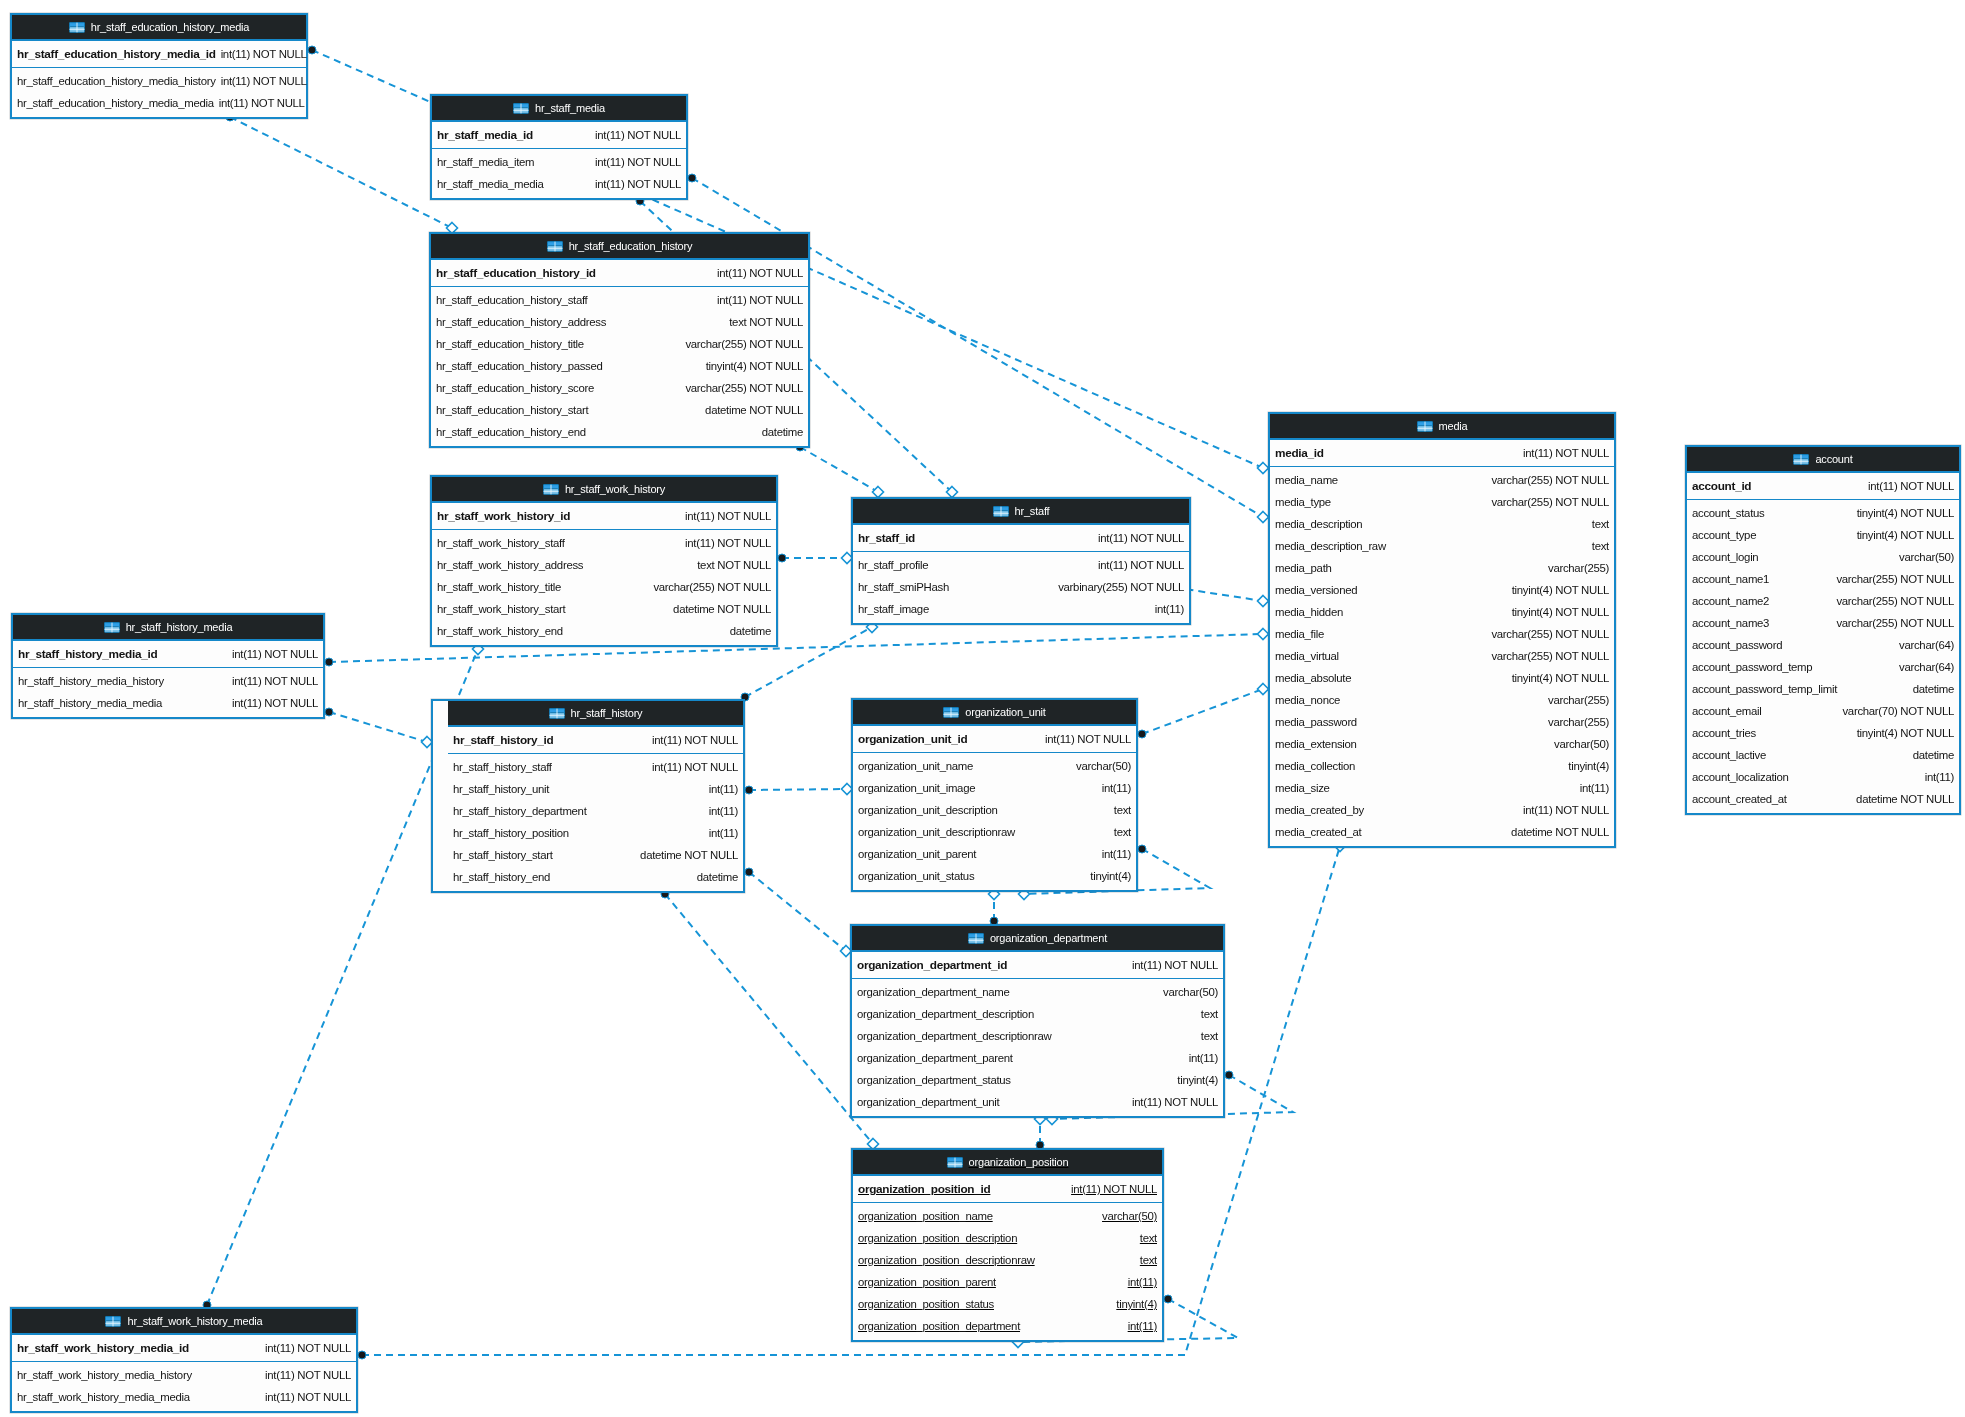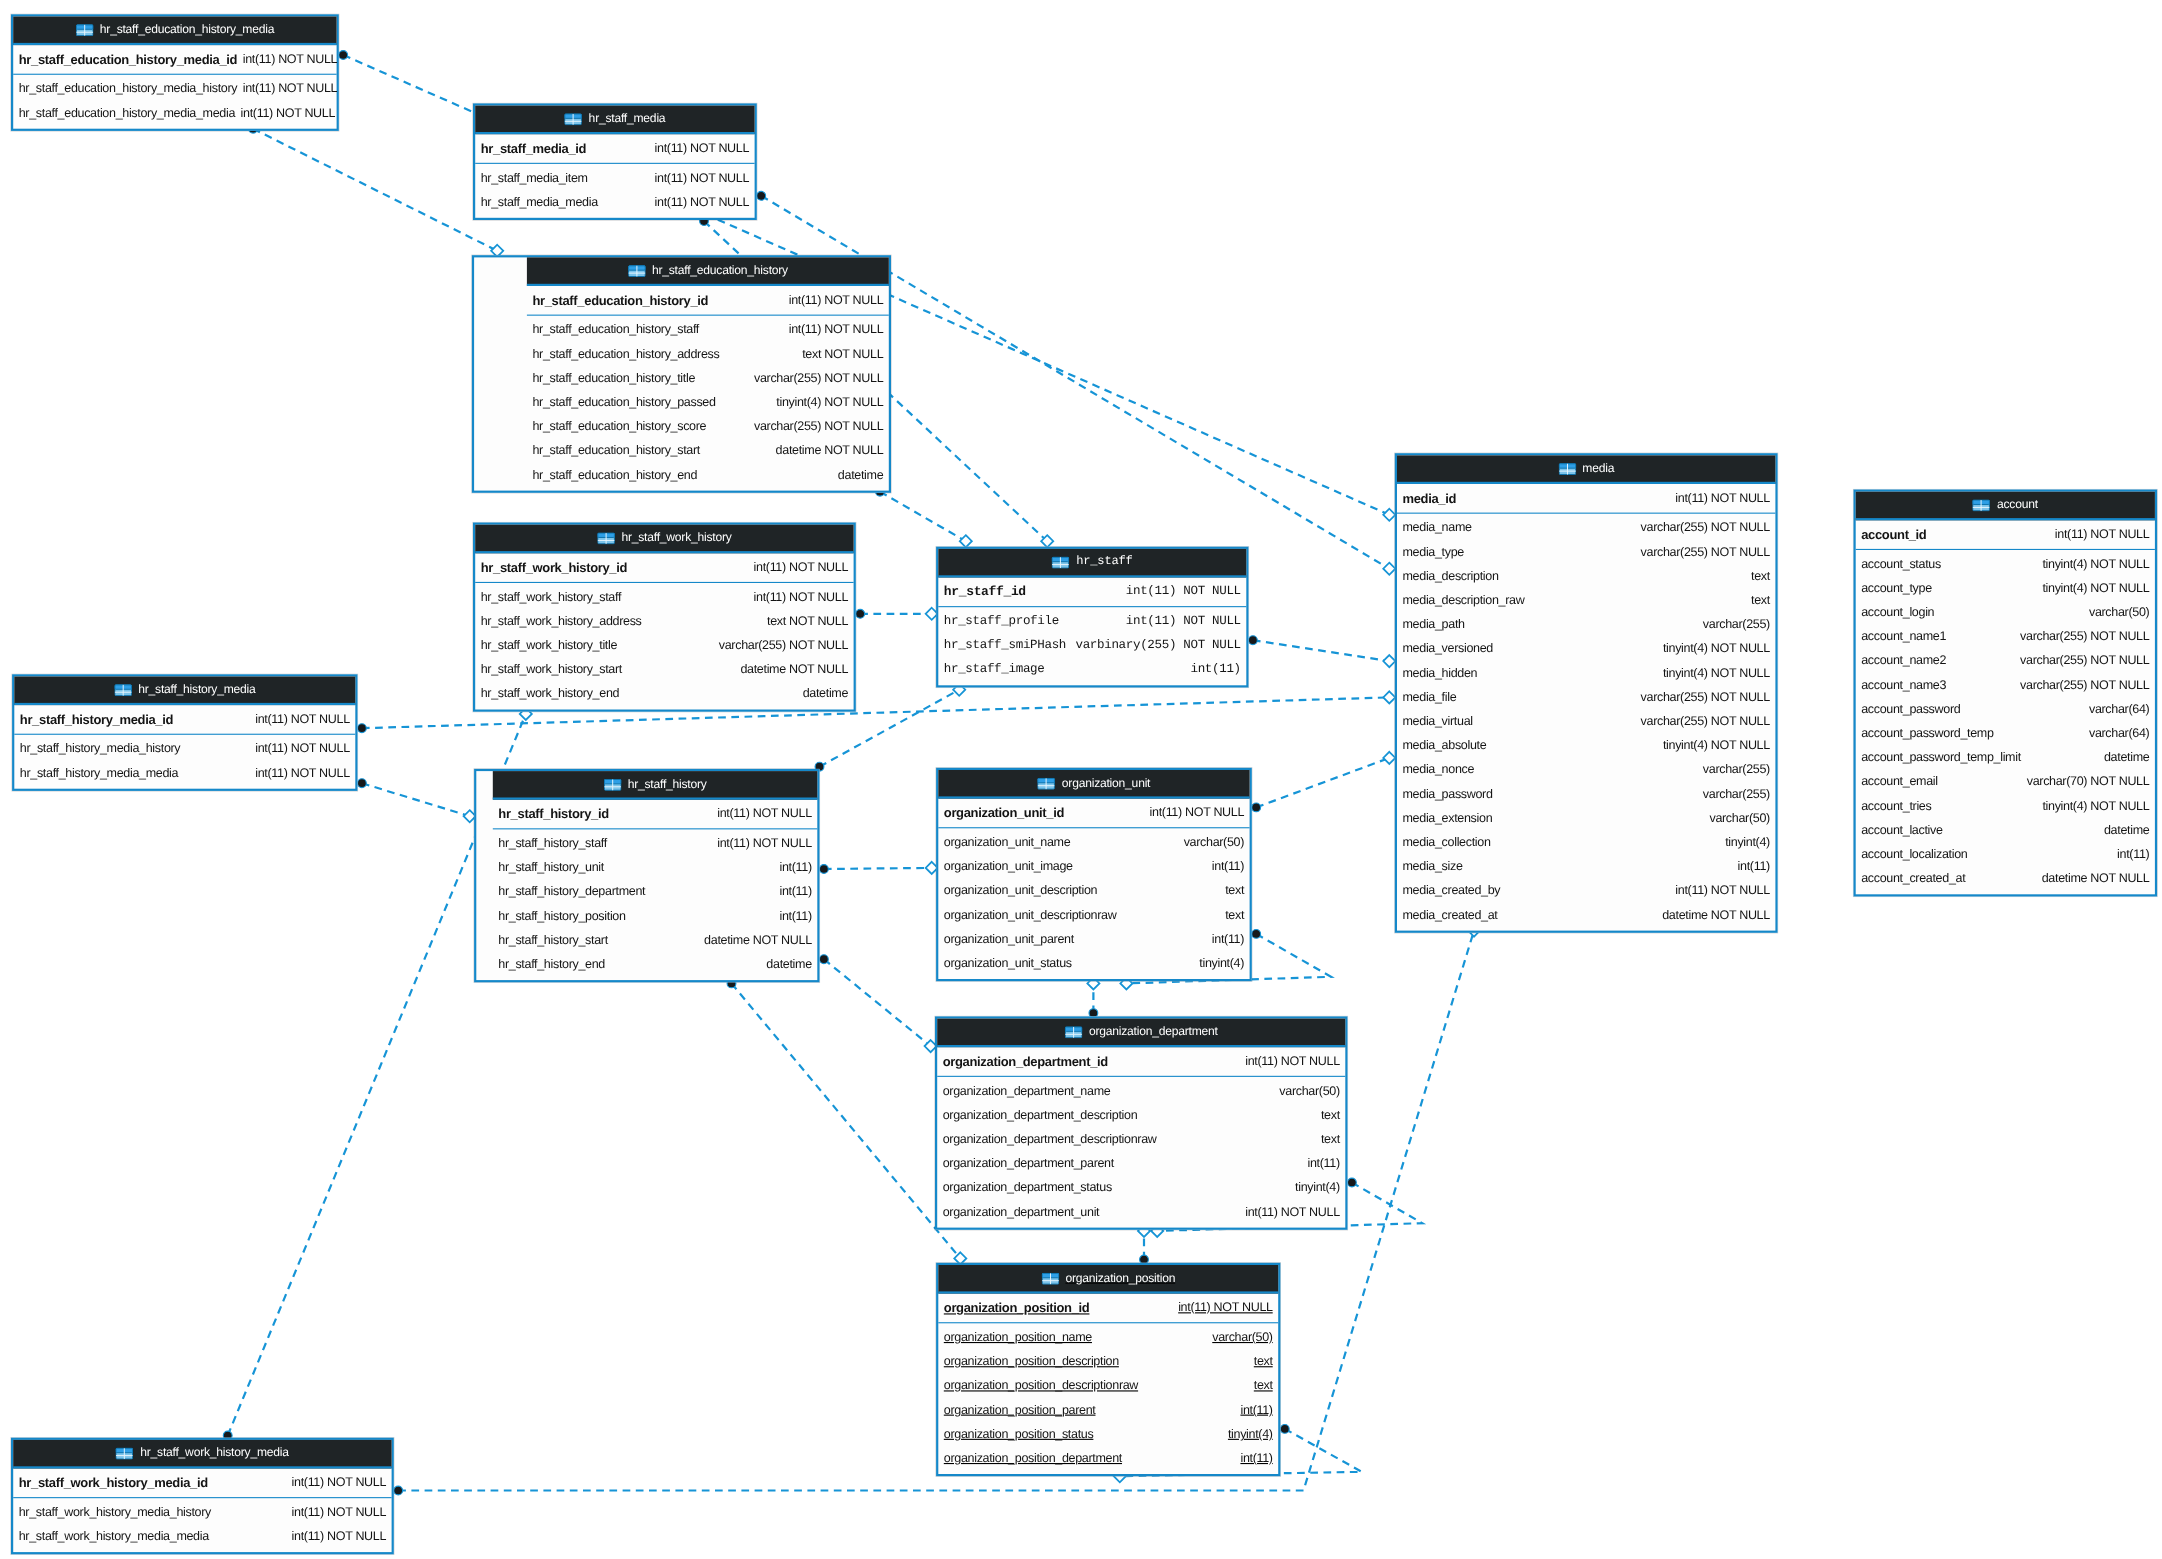--- a/index.html
+++ b/index.html
@@ -185,21 +185,21 @@
         <div class="row">
           <span class="cname">hr_staff_media_item</span>
           <span class="ctype">int(11) NOT NULL</span>
         </div>
         <div class="row">
           <span class="cname">hr_staff_media_media</span>
           <span class="ctype">int(11) NOT NULL</span>
         </div>
       </div>
     </div>
-    <div class="tbl" style="left: 429px; top: 232px; width: 381px; padding-left: 48px;">
+    <div class="tbl" style="left: 429px; top: 232px; width: 381px;">
       <div class="hdr">
         <svg class="ticon" viewBox="0 0 18 12">
           <rect x="0.5" y="0.5" width="17" height="11" rx="1" fill="#7cc4ea" stroke="#0d74ad"></rect>
           <rect x="0.5" y="0.5" width="17" height="4.5" rx="1" fill="#2e9fe6" stroke="#0d74ad"></rect>
           <line x1="9" y1="0.5" x2="9" y2="11.5" stroke="#e8f6fd" stroke-width="1"></line>
           <line x1="0.5" y1="8" x2="17.5" y2="8" stroke="#e8f6fd" stroke-width="1"></line>
         </svg>
         <span class="ttl">hr_staff_education_history</span>
       </div>
       <div class="pkrow">
@@ -341,21 +341,21 @@
         <div class="row">
           <span class="cname">hr_staff_history_start</span>
           <span class="ctype">datetime NOT NULL</span>
         </div>
         <div class="row">
           <span class="cname">hr_staff_history_end</span>
           <span class="ctype">datetime</span>
         </div>
       </div>
     </div>
-    <div class="tbl" style="left: 851px; top: 497px; width: 284px; font-family: Liberation Mono, monospace;">
+    <div class="tbl" style="left: 851px; top: 497px; width: 340px;">
       <div class="hdr">
         <svg class="ticon" viewBox="0 0 18 12">
           <rect x="0.5" y="0.5" width="17" height="11" rx="1" fill="#7cc4ea" stroke="#0d74ad"></rect>
           <rect x="0.5" y="0.5" width="17" height="4.5" rx="1" fill="#2e9fe6" stroke="#0d74ad"></rect>
           <line x1="9" y1="0.5" x2="9" y2="11.5" stroke="#e8f6fd" stroke-width="1"></line>
           <line x1="0.5" y1="8" x2="17.5" y2="8" stroke="#e8f6fd" stroke-width="1"></line>
         </svg>
         <span class="ttl">hr_staff</span>
       </div>
       <div class="pkrow">

